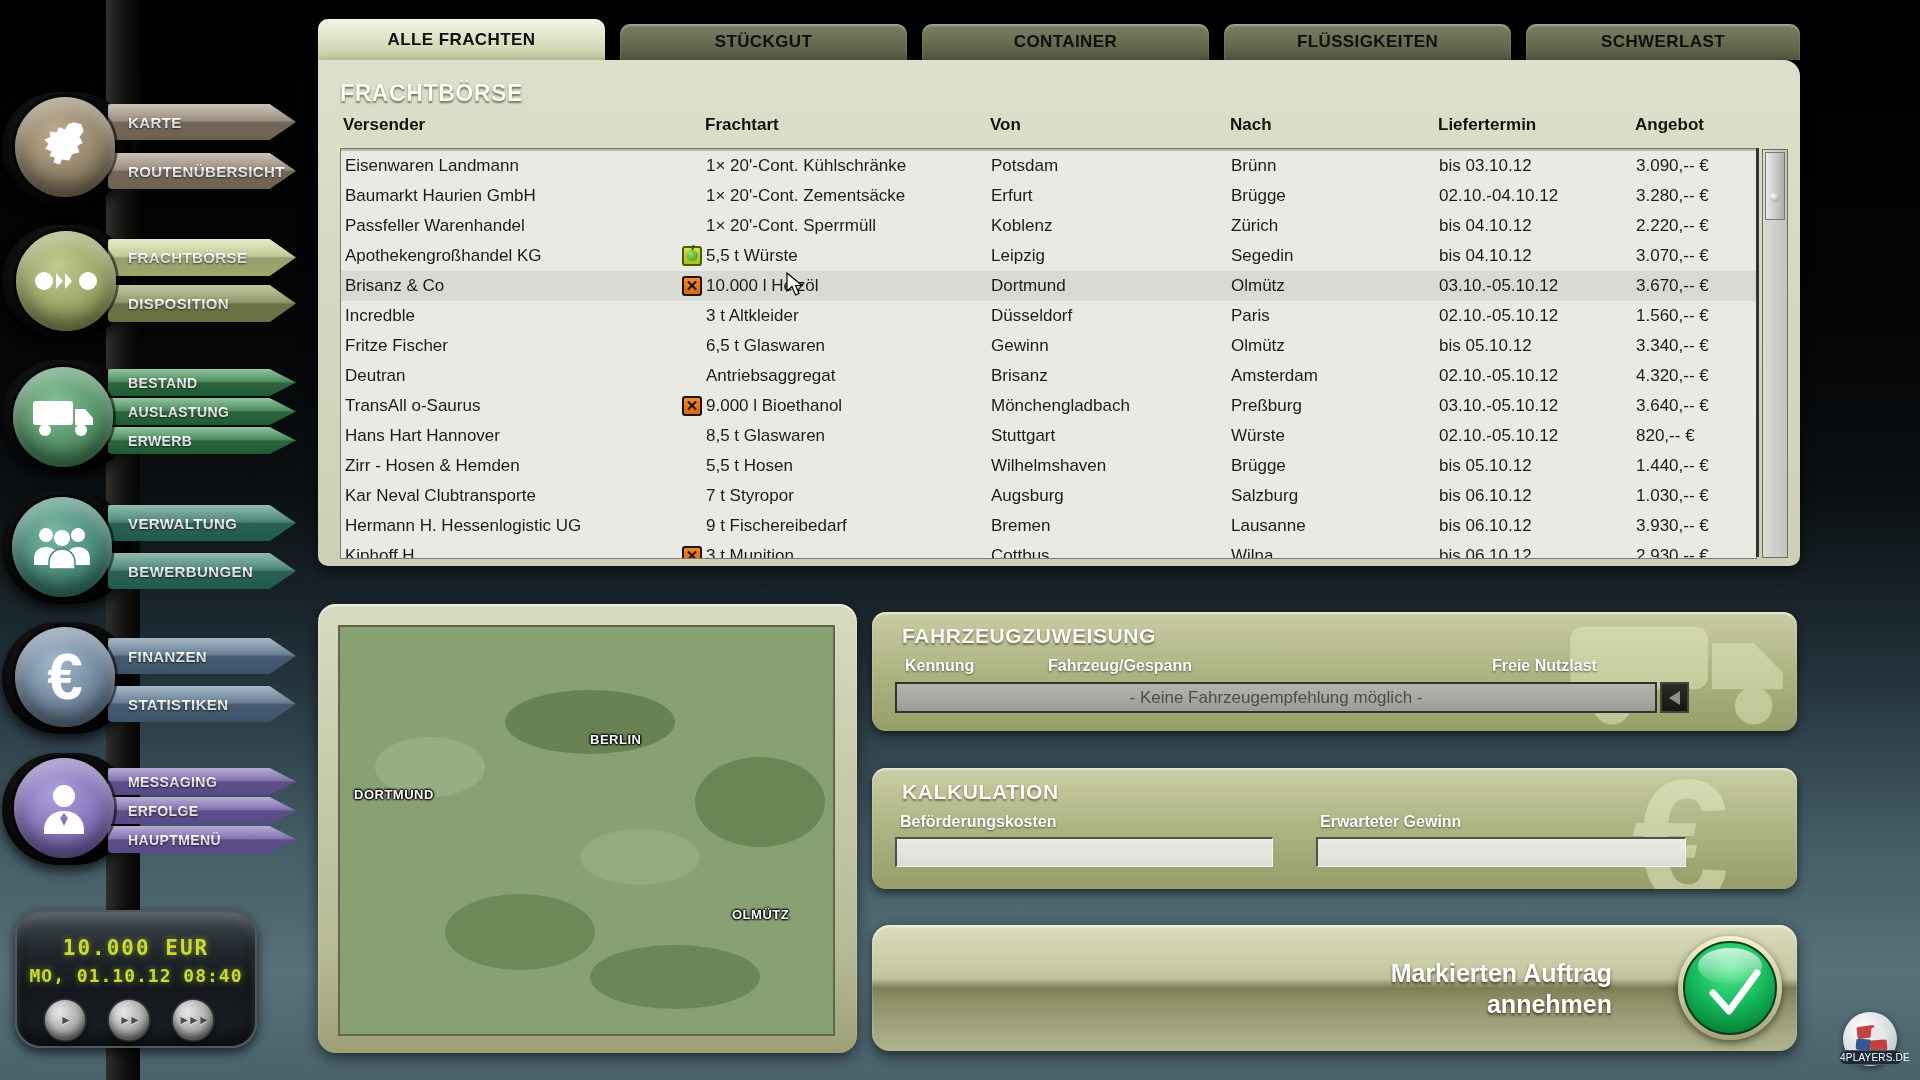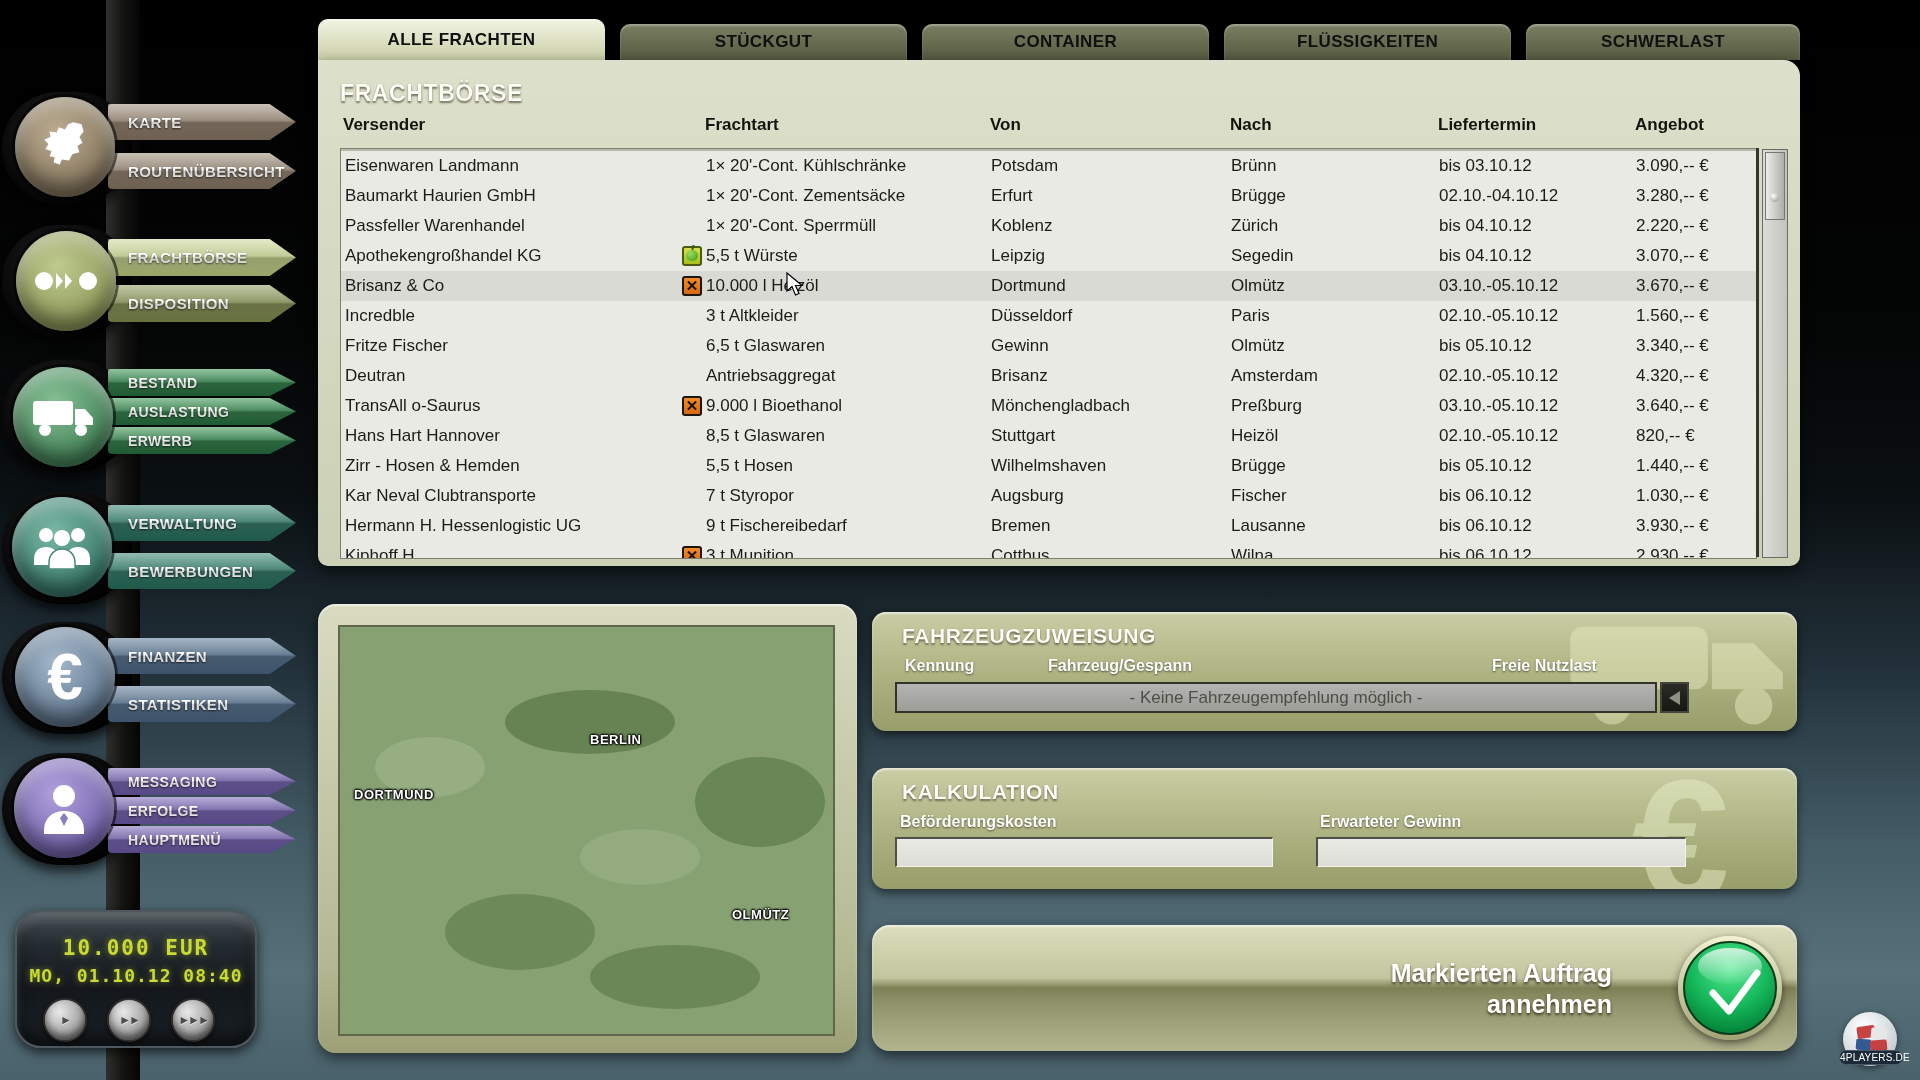--- a/index.html
+++ b/index.html
@@ -348,39 +348,39 @@
       <span class="c-von">Mönchengladbach</span>
       <span class="c-nach">Preßburg</span>
       <span class="c-term">03.10.-05.10.12</span>
       <span class="c-offer">3.640,-- €</span>
     </div>
           <div class="trow" style="top: 272px;">
       <span class="c-sender">Hans Hart Hannover</span>
 
       <span class="c-cargo">8,5 t Glaswaren</span>
       <span class="c-von">Stuttgart</span>
-      <span class="c-nach">Heizöl</span>
+      <span class="c-nach">Würste</span>
       <span class="c-term">02.10.-05.10.12</span>
       <span class="c-offer">820,-- €</span>
     </div>
           <div class="trow" style="top: 302px;">
       <span class="c-sender">Zirr - Hosen &amp; Hemden</span>
 
       <span class="c-cargo">5,5 t Hosen</span>
       <span class="c-von">Wilhelmshaven</span>
       <span class="c-nach">Brügge</span>
       <span class="c-term">bis 05.10.12</span>
       <span class="c-offer">1.440,-- €</span>
     </div>
           <div class="trow" style="top: 332px;">
       <span class="c-sender">Kar Neval Clubtransporte</span>
 
       <span class="c-cargo">7 t Styropor</span>
       <span class="c-von">Augsburg</span>
-      <span class="c-nach">Fischer</span>
+      <span class="c-nach">Salzburg</span>
       <span class="c-term">bis 06.10.12</span>
       <span class="c-offer">1.030,-- €</span>
     </div>
           <div class="trow" style="top: 362px;">
       <span class="c-sender">Hermann H. Hessenlogistic UG</span>
 
       <span class="c-cargo">9 t Fischereibedarf</span>
       <span class="c-von">Bremen</span>
       <span class="c-nach">Lausanne</span>
       <span class="c-term">bis 06.10.12</span>

